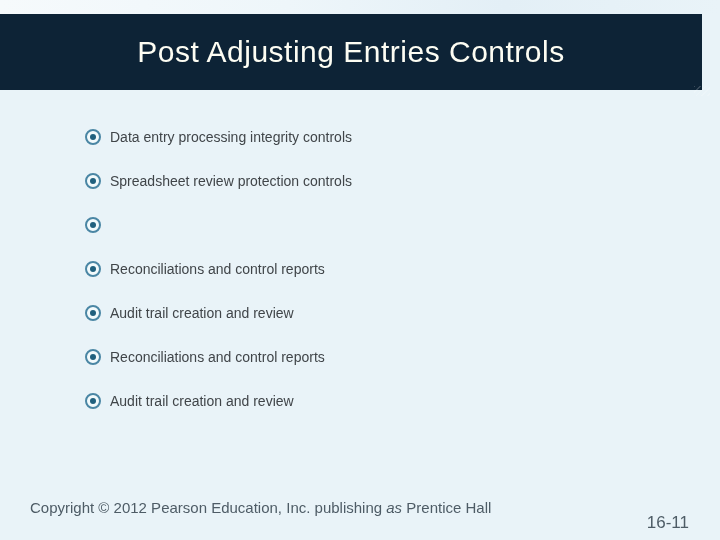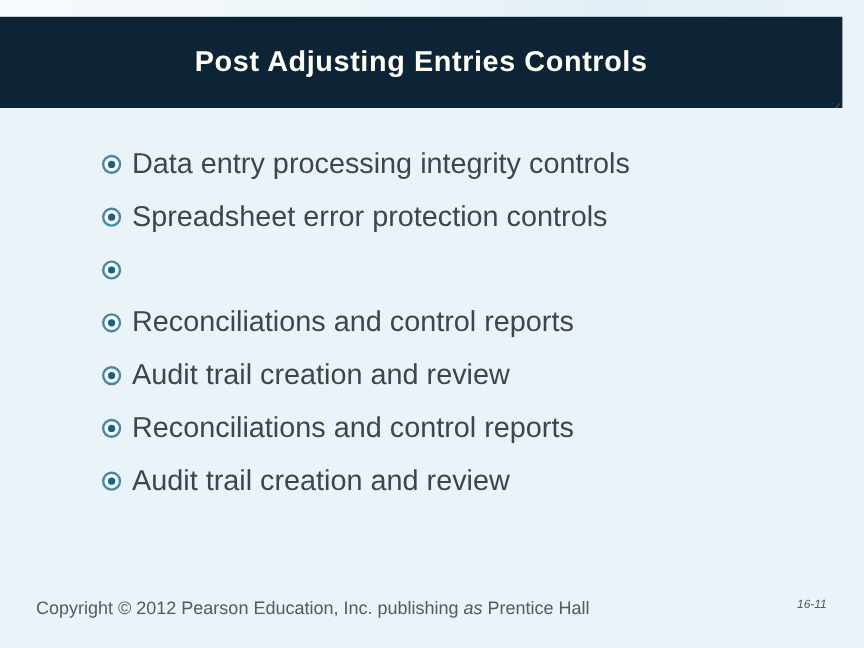--- a/index.html
+++ b/index.html
@@ -24,22 +24,22 @@
     position: absolute;
     left: 0; top: 14px;
     width: 702px; height: 76px;
     background: var(--band, #0d2336);
     display: flex;
     align-items: center;
     justify-content: center;
   }
   .slide-title {
     margin: 0;
-    font-size: 24px;
-    font-weight: 700;
+    font-size: 30px;
+    font-weight: 400;
     letter-spacing: 0.5px;
     color: var(--title_text, #fdfdf3);
     white-space: nowrap;
   }
   .band-corner-hatch {
     position: absolute;
     left: 694px; top: 86px;
     width: 16px; height: 10px;
     background: repeating-linear-gradient(135deg,
       rgba(255,255,255,0.35) 0px, rgba(255,255,255,0.35) 1px,
@@ -67,38 +67,37 @@
     display: flex;
     align-items: center;
     justify-content: center;
   }
   .bullet-icon .dot {
     width: 6px; height: 6px;
     border-radius: 50%;
     background: var(--bullet_dot, #20607e);
   }
   .bullet-label {
-    font-size: 24px;
+    font-size: 14px;
     color: var(--body_text, #404549);
     white-space: nowrap;
   }
   .copyright {
     position: absolute;
     left: 30px; top: 499px;
     font-size: 15px;
     color: var(--footer_text, #4e5c66);
     white-space: nowrap;
   }
   .copyright .as-italic { font-style: italic; }
   .page-number {
     position: absolute;
-    right: 31px; top: 499px;
-    font-size: 10px;
+    right: 31px; top: 513px;
+    font-size: 17px;
     color: var(--footer_text, #4e5c66);
-    font-style: italic;
   }
 </style>
 </head>
 <body>
 
 <div class="slide">
 
   <div class="top-strip"></div>
 
   <div class="title-band">
@@ -112,21 +111,21 @@
         <span class="bullet-icon">
           <span class="dot"></span>
         </span>
         <span class="bullet-label">Data entry processing integrity controls</span>
       </div>
 
       <div class="bullet-item">
         <span class="bullet-icon">
           <span class="dot"></span>
         </span>
-        <span class="bullet-label">Spreadsheet error protection controls</span>
+        <span class="bullet-label">Spreadsheet review protection controls</span>
       </div>
 
       <div class="bullet-item">
         <span class="bullet-icon">
           <span class="dot"></span>
         </span>
       </div>
 
       <div class="bullet-item">
         <span class="bullet-icon">

